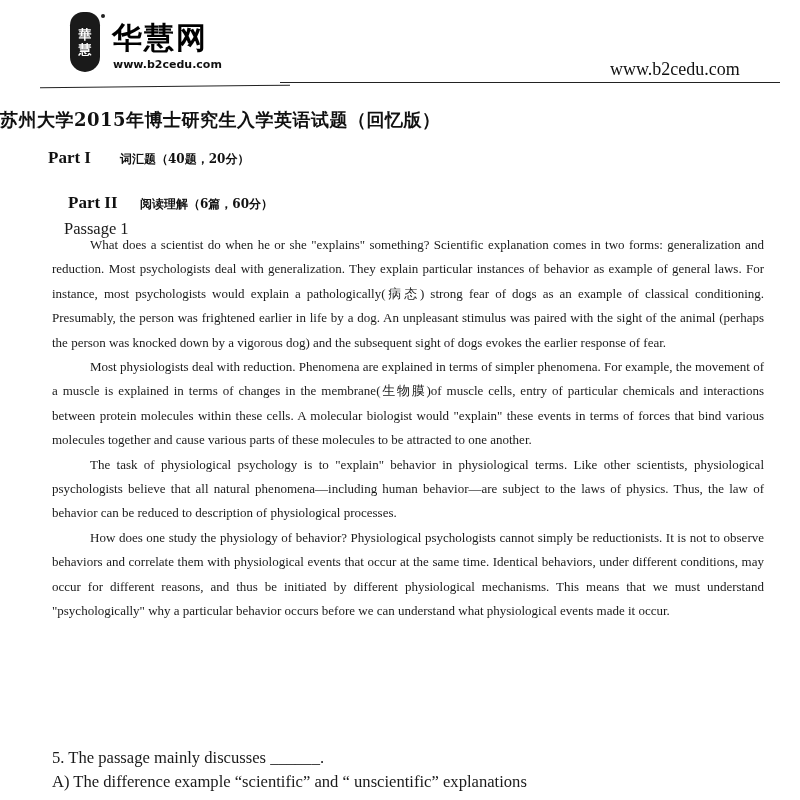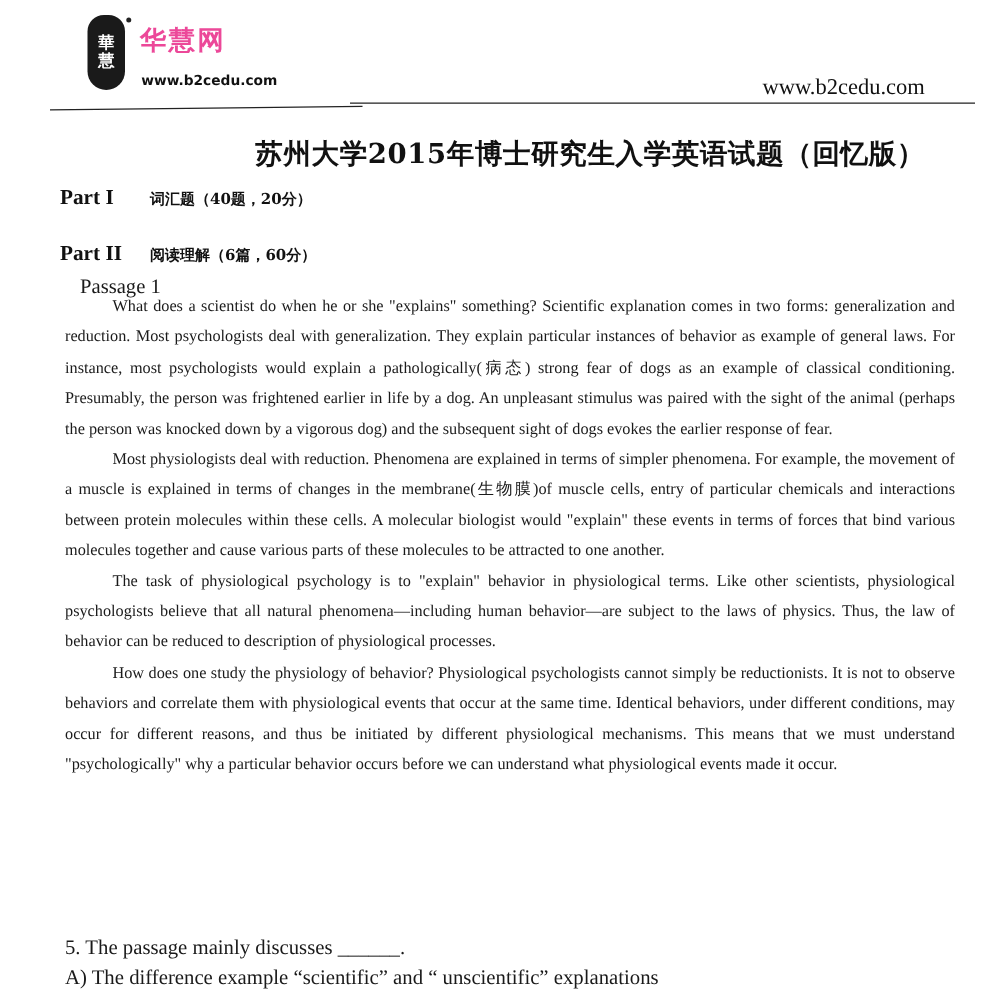--- a/index.html
+++ b/index.html
@@ -12,49 +12,49 @@
   .header { position:absolute; left:0; top:0; width:800px; height:90px; }
   .logo-badge {
     position:absolute; left:70px; top:12px; width:30px; height:60px;
     background:#1a1a1a; border-radius:14px 14px 16px 16px;
     color:#fff; font-family:"DejaVu Serif", serif; font-size:13px; font-weight:bold;
     display:flex; flex-direction:column; align-items:center; justify-content:center; line-height:15px;
   }
   .logo-reg { position:absolute; left:101px; top:14px; width:4px; height:4px; border-radius:50%; background:#222; }
   .brand-name {
     position:absolute; left:112px; top:18px; font-family:"DejaVu Sans", sans-serif;
-    font-size:21px; font-weight:bold; letter-spacing:2px; color:#ec4899;
+    font-size:30px; font-weight:bold; letter-spacing:2px; color:#000000;
   }
   .brand-url {
     position:absolute; left:113px; top:58px; font-family:"DejaVu Sans", sans-serif;
     font-size:11px; font-weight:bold; color:#111;
   }
   .header-rule-left {
     position:absolute; left:40px; top:86px; width:250px; height:0;
     border-top:1.5px solid #222; transform:rotate(-0.6deg);
   }
   .slogan {
     position:absolute; left:305px; top:60px; font-size:17px; color:#222;
     font-family:"DejaVu Sans", sans-serif; letter-spacing:1px;
   }
   .slogan .dot { display:inline-block; width:5px; height:5px; background:#222; margin:0 8px; vertical-align:middle; }
   .site-url { position:absolute; left:610px; top:59px; font-size:18px; color:#111; }
   .header-rule-right { position:absolute; left:280px; top:82px; width:500px; border-top:1.5px solid #222; }
 
   .title {
-    position:absolute; left:0; width:740px; top:108px; text-align:right;
-    font-family:"DejaVu Serif", serif; font-weight:bold; font-size:22px; letter-spacing:0.5px; color:#111;
+    position:absolute; left:0; width:740px; top:108px; text-align:left;
+    font-family:"DejaVu Serif", serif; font-weight:bold; font-size:18px; letter-spacing:0.5px; color:#111;
   }
   .part {
     position:absolute; left:48px; font-weight:bold; font-size:16px; color:#111;
   }
   .part .part-label { display:inline-block; width:72px; font-family:Liberation Serif, serif; font-size:17px; }
   .part .part-desc { font-family:"DejaVu Serif", serif; font-size:12px; }
   .part1 { top:148px; }
-  .part2 { top:193px; }
+  .part2 { top:193px;margin-left:20px; }
   .passage-label { position:absolute; left:64px; top:219px; font-size:16.5px; }
 
   .body-text {
     position:absolute; left:52px; width:712px; top:233px;
     font-size:13px; line-height:24.4px; text-align:justify; color:#1a1a1a;
   }
   .para { margin:0; text-indent:38px; }
   .question { position:absolute; left:52px; font-size:16.6px; }
   .q1 { top:748px; }
   .q1a { top:772px; }

